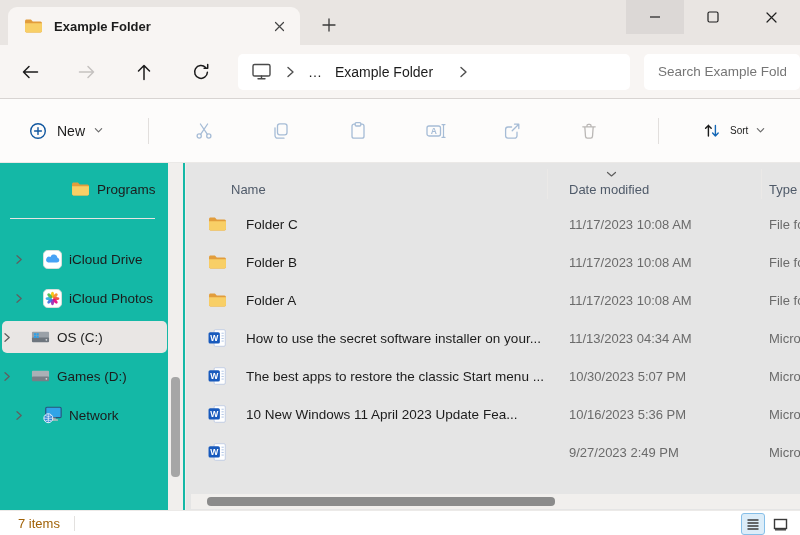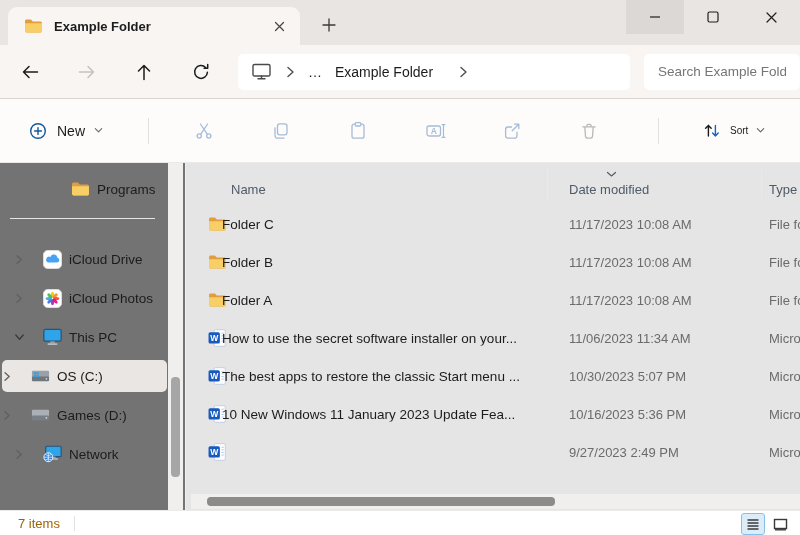--- a/index.html
+++ b/index.html
@@ -38,21 +38,21 @@
   .tb-new { display:flex; align-items:center; gap:9px; height:36px; padding:0 12px; border-radius:4px; font-size:14px; flex:none; }
   .tb-sep { width:1px; height:26px; background:#e2dfdd; margin:0 14px; flex:none; }
   .tb-ico { width:44px; height:36px; display:flex; align-items:center; justify-content:center; border-radius:4px; margin-right:14px; flex:none; }
   .tb-sort { display:flex; align-items:center; gap:8px; height:36px; padding:0 10px; border-radius:4px; font-size:10px; flex:none; }
   .tb-more { width:44px; height:36px; display:flex; align-items:center; justify-content:center; margin-left:12px; border-radius:4px; flex:none; }
   .tb-spacer { flex:1; }
   .tb-preview { display:flex; align-items:center; gap:10px; height:36px; padding:0 12px; border-radius:4px; font-size:14px; margin-right:18px; flex:none; }
 
   
   .main { display:flex; height:347px; }
-  .sidebar { position:relative; width:185px; background:#737373; padding-top:10px; flex:none; }
+  .sidebar { position:relative; width:185px; background:#14b8a6; padding-top:10px; flex:none; }
   .sb-item { display:flex; align-items:center; height:32px; margin:0 18px 7px 2px; border-radius:5px; }
   .sb-item.selected { background:#e9e6e4; }
   .sb-item.d1 { padding-left:12px; }
   .sb-item.d2 { }
   .sb-item.d3 { padding-left:40px; }
   .sb-chev { width:26px; display:flex; align-items:center; }
   .sb-icon { width:24px; display:flex; justify-content:center; align-items:center; }
   .sb-label { margin-left:5px; font-size:13.5px; white-space:nowrap; }
   .sb-sep { height:1px; background:#e7e4e2; margin:13px 30px 24px 10px; }
   .sb-scroll { position:absolute; right:2px; top:0; bottom:0; width:15px; background:#f1efed; }
@@ -61,21 +61,21 @@
   .content { position:relative; flex:1; background:#e5e5e5; border-left:1px solid #f0eeec; min-width:0; }
   .list-header { position:relative; height:42px; }
   .colh { position:absolute; bottom:8px; font-size:13px; color:#4f5a69; white-space:nowrap; }
   .col-name { left:45px; } .col-date { left:383px; } .col-type { left:583px; }
   .col-sepline { position:absolute; top:6px; height:30px; width:1px; background:#ebe9e7; }
   .sep1 { left:361px; } .sep2 { left:575px; }
   .sort-chev { position:absolute; left:420px; top:1px; }
 
   .row { position:relative; height:38px; }
   .row-icon { position:absolute; left:22px; top:50%; transform:translateY(-50%); display:flex; }
-  .row-name { position:absolute; left:36px; right:235px; top:50%; transform:translateY(-50%);
+  .row-name { position:absolute; left:60px; right:235px; top:50%; transform:translateY(-50%);
               font-size:13.5px; white-space:nowrap; overflow:hidden; }
   .row-date { position:absolute; left:383px; top:50%; transform:translateY(-50%); font-size:13px; color:#6b6b6b; white-space:nowrap; }
   .row-type { position:absolute; left:583px; right:0; top:50%; transform:translateY(-50%);
               font-size:13px; color:#6b6b6b; white-space:nowrap; overflow:hidden; }
 
   .hscroll { position:absolute; left:5px; right:0; bottom:1px; height:15px; background:#f1efed; }
   .h-thumb { position:absolute; left:16px; top:3px; width:348px; height:9px; border-radius:4px; background:#8b8b8b; }
 
   
   .statusbar { position:relative; height:25px; background:#fff; border-top:1px solid #eceae8;
@@ -297,35 +297,20 @@
                   <ellipse rx="1.6" ry="3.2" cy="-4" transform="rotate(135)" fill="#e6007e" opacity="0.9"></ellipse>
                   <ellipse rx="1.6" ry="3.2" cy="-4" transform="rotate(180)" fill="#9b26b0" opacity="0.9"></ellipse>
                   <ellipse rx="1.6" ry="3.2" cy="-4" transform="rotate(225)" fill="#3b6ce0" opacity="0.9"></ellipse>
                   <ellipse rx="1.6" ry="3.2" cy="-4" transform="rotate(270)" fill="#27aae1" opacity="0.9"></ellipse>
                   <ellipse rx="1.6" ry="3.2" cy="-4" transform="rotate(315)" fill="#46b749" opacity="0.9"></ellipse>
                 </g>
               </svg>
             </span>
             <span class="sb-label">iCloud Photos</span>
           </div>
-          <div class="sb-item d1">
-            <span class="sb-chev">
-              <svg width="11" height="10" viewBox="0 0 11 10">
-                <path d="M1.8 3 5.5 7.2 9.2 3" fill="none" stroke="#3a3a3a" stroke-width="1.3" stroke-linecap="round" stroke-linejoin="round"></path>
-              </svg>
-            </span>
-            <span class="sb-icon">
-              <svg width="19" height="18" viewBox="0 0 20 18">
-                <rect x="0.9" y="1" width="18.2" height="12.4" rx="1.5" fill="#30a4e8" stroke="#27547a" stroke-width="1.3"></rect>
-                <rect x="7.6" y="13.6" width="4.8" height="2.1" fill="#9aa0a6"></rect>
-                <rect x="4.8" y="15.7" width="10.4" height="1.6" rx="0.7" fill="#b9bcbf"></rect>
-              </svg>
-            </span>
-            <span class="sb-label">This PC</span>
-          </div>
           <div class="sb-item d2 selected">
             <span class="sb-chev">
               <svg width="10" height="11" viewBox="0 0 10 11">
                 <path d="M3 1.8 7.2 5.5 3 9.2" fill="none" stroke="#5f5f5f" stroke-width="1.3" stroke-linecap="round" stroke-linejoin="round"></path>
               </svg>
             </span>
             <span class="sb-icon">
               <svg width="19" height="14" viewBox="0 0 20 14">
                 <rect x="1" y="1.6" width="18" height="7.6" rx="1" fill="#9aa1a8"></rect>
                 <rect x="1" y="7.6" width="18" height="4.8" rx="1" fill="#6e767e"></rect>
@@ -428,21 +413,21 @@
           <div class="row">
             <span class="row-icon">
               <svg width="18" height="18" viewBox="0 0 20 20">
                 <rect x="6.8" y="0.8" width="12.4" height="18.4" rx="1.4" fill="#fff" stroke="#b9c6e2" stroke-width="0.9"></rect>
                 <path d="M15 4.7h2.5M15 7.6h2.5M15 10.5h2.5M15 13.4h2.5" stroke="#9db7e0" stroke-width="0.9"></path>
                 <rect x="0.6" y="3.6" width="12.6" height="12.6" rx="1.8" fill="#185abd"></rect>
                 <text x="6.9" y="13.1" font-size="9.5" font-weight="bold" fill="#fff" text-anchor="middle" font-family="Liberation Sans,sans-serif">W</text>
               </svg>
             </span>
             <span class="row-name">How to use the secret software installer on your...</span>
-            <span class="row-date">11/06/2023 11:34 AM</span>
+            <span class="row-date">11/13/2023 04:34 AM</span>
             <span class="row-type">Microsoft Word Document</span>
           </div>
           <div class="row">
             <span class="row-icon">
               <svg width="18" height="18" viewBox="0 0 20 20">
                 <rect x="6.8" y="0.8" width="12.4" height="18.4" rx="1.4" fill="#fff" stroke="#b9c6e2" stroke-width="0.9"></rect>
                 <path d="M15 4.7h2.5M15 7.6h2.5M15 10.5h2.5M15 13.4h2.5" stroke="#9db7e0" stroke-width="0.9"></path>
                 <rect x="0.6" y="3.6" width="12.6" height="12.6" rx="1.8" fill="#185abd"></rect>
                 <text x="6.9" y="13.1" font-size="9.5" font-weight="bold" fill="#fff" text-anchor="middle" font-family="Liberation Sans,sans-serif">W</text>
               </svg>
@@ -453,21 +438,21 @@
           </div>
           <div class="row">
             <span class="row-icon">
               <svg width="18" height="18" viewBox="0 0 20 20">
                 <rect x="6.8" y="0.8" width="12.4" height="18.4" rx="1.4" fill="#fff" stroke="#b9c6e2" stroke-width="0.9"></rect>
                 <path d="M15 4.7h2.5M15 7.6h2.5M15 10.5h2.5M15 13.4h2.5" stroke="#9db7e0" stroke-width="0.9"></path>
                 <rect x="0.6" y="3.6" width="12.6" height="12.6" rx="1.8" fill="#185abd"></rect>
                 <text x="6.9" y="13.1" font-size="9.5" font-weight="bold" fill="#fff" text-anchor="middle" font-family="Liberation Sans,sans-serif">W</text>
               </svg>
             </span>
-            <span class="row-name">10 New Windows 11 January 2023 Update Fea...</span>
+            <span class="row-name">10 New Windows 11 April 2023 Update Fea...</span>
             <span class="row-date">10/16/2023 5:36 PM</span>
             <span class="row-type">Microsoft Word Document</span>
           </div>
           <div class="row">
             <span class="row-icon">
               <svg width="18" height="18" viewBox="0 0 20 20">
                 <rect x="6.8" y="0.8" width="12.4" height="18.4" rx="1.4" fill="#fff" stroke="#b9c6e2" stroke-width="0.9"></rect>
                 <path d="M15 4.7h2.5M15 7.6h2.5M15 10.5h2.5M15 13.4h2.5" stroke="#9db7e0" stroke-width="0.9"></path>
                 <rect x="0.6" y="3.6" width="12.6" height="12.6" rx="1.8" fill="#185abd"></rect>
                 <text x="6.9" y="13.1" font-size="9.5" font-weight="bold" fill="#fff" text-anchor="middle" font-family="Liberation Sans,sans-serif">W</text>

